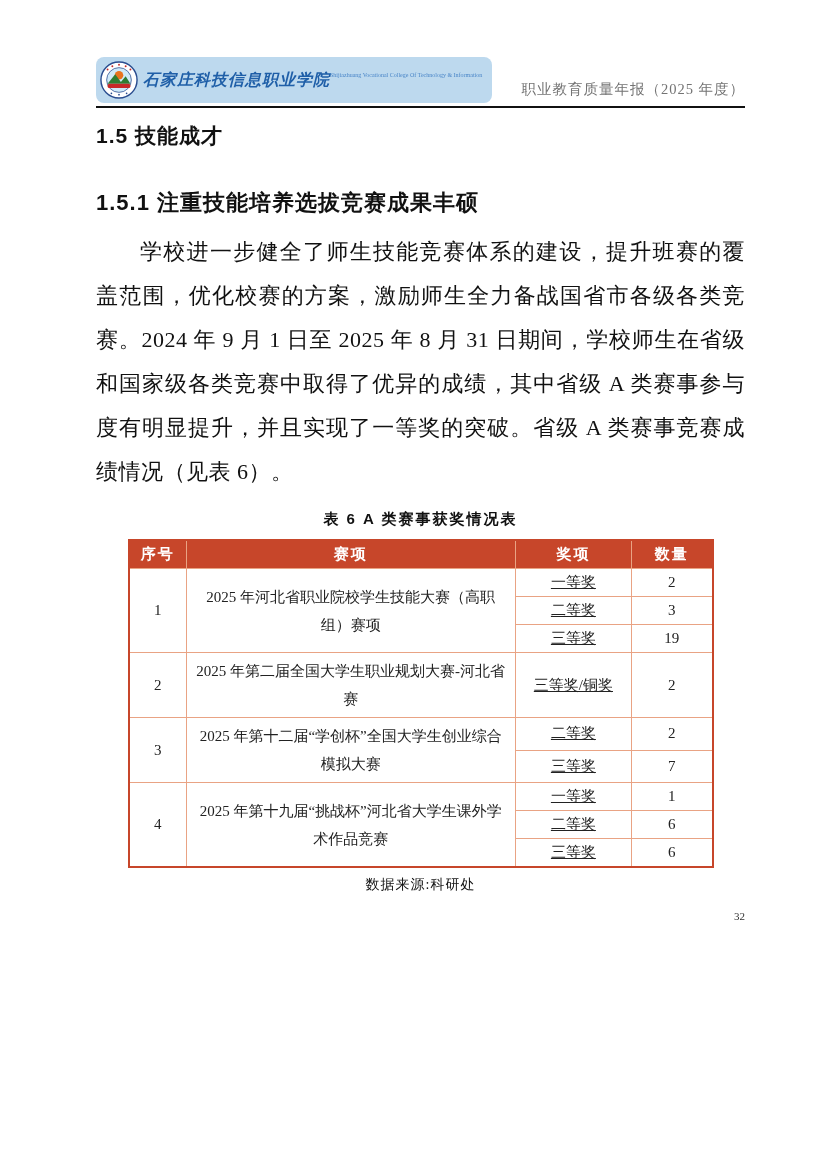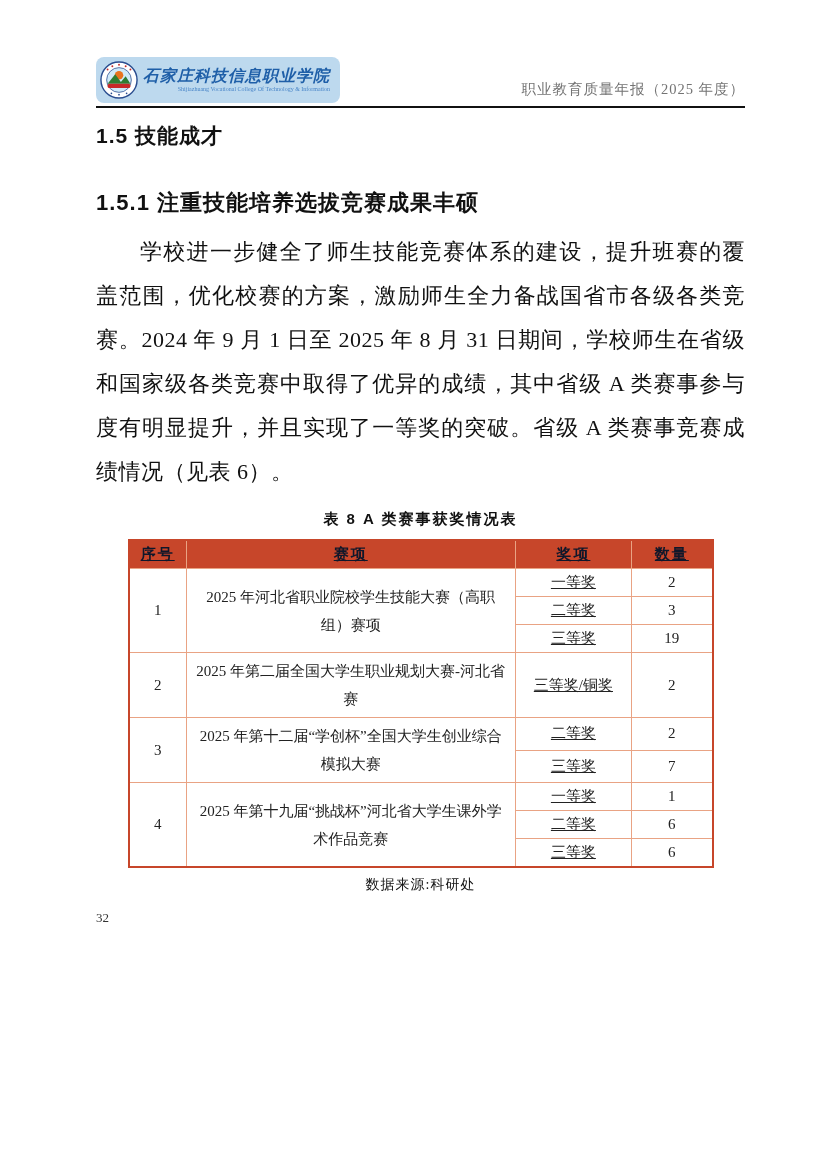--- a/index.html
+++ b/index.html
@@ -17,51 +17,51 @@
     padding:56px 82px 0 96px;position:relative;
     font-family:"Liberation Serif","DejaVu Serif",serif;color:#111;
     overflow:hidden;
   }
   
   .doc-header{display:flex;justify-content:space-between;align-items:flex-end;
     border-bottom:2px solid var(--header-rule);padding-bottom:3px;height:52px;}
   .logo-box{background:var(--logo-bg);border-radius:8px;display:flex;align-items:center;
     gap:5px;padding:3px 10px 3px 4px;height:46px;min-width:222px;}
   .emblem{width:38px;height:38px;flex:0 0 auto;}
-  .logo-texts{display:flex;flex-direction:column;justify-content:center;align-items:flex-end;}
+  .logo-texts{display:flex;flex-direction:row;justify-content:center;}
   .logo-cn{font-size:16px;font-weight:bold;font-style:italic;color:var(--logo-text);
     letter-spacing:1px;line-height:18px;white-space:nowrap;}
   .logo-en{font-size:6px;color:#4a86c8;line-height:8px;white-space:nowrap;}
   .report-title{font-size:14.5px;color:#737373;letter-spacing:1px;padding-bottom:4px;white-space:nowrap;}
   
   .h1{margin-top:14px;font-size:21px;font-weight:bold;letter-spacing:1px;
     font-family:"Liberation Sans","DejaVu Sans",sans-serif;}
   .h2{margin-top:38px;font-size:22px;font-weight:bold;letter-spacing:1px;
     font-family:"Liberation Sans","DejaVu Sans",sans-serif;}
   
   .para{margin-top:12px;font-size:22px;line-height:44px;text-align:justify;
     text-indent:2em;letter-spacing:0.5px;}
   .para + .para{margin-top:0;}
   
   .tbl-caption{margin-top:16px;text-align:center;font-size:15px;font-weight:bold;
     letter-spacing:2px;font-family:"Liberation Sans","DejaVu Sans",sans-serif;}
   table.award-table{margin:10px auto 0;border-collapse:collapse;width:586px;
     border:2px solid var(--table-border-outer);font-size:15px;}
   .award-table th,.award-table td{border:1px solid var(--table-border-inner);
     text-align:center;vertical-align:middle;padding:4px 6px;}
-  .award-table thead th{background:var(--table-header-bg);color:#0f172a;font-weight:bold;
-    height:17px;letter-spacing:2px;border-color:var(--table-border-inner);text-decoration:underline;}
+  .award-table thead th{background:var(--table-header-bg);color:#ffffff;font-weight:bold;
+    height:17px;letter-spacing:2px;border-color:var(--table-border-inner);}
   .award-table td{height:28px;color:#222;}
   .c-no{width:58px;}
   .c-event{width:330px;line-height:28px;padding:6px 14px;}
   .c-award{width:117px;text-decoration:underline;}
   .c-count{width:81px;}
   
   .source-note{margin-top:8px;text-align:center;font-size:14px;letter-spacing:1px;}
-  .page-number{margin-top:16px;text-align:left;font-size:13px;color:#333;}
+  .page-number{margin-top:16px;text-align:right;font-size:11px;color:#333;}
 </style>
 </head>
 <body>
 
 <div class="page">
 
   <div class="doc-header">
     <div class="logo-box">
       <svg class="emblem" viewBox="0 0 40 40">
         <circle cx="20" cy="20" r="19" fill="#ffffff" stroke="#2a4d8f" stroke-width="1.5"></circle>
@@ -88,21 +88,21 @@
       </div>
     </div>
     <div class="report-title">职业教育质量年报（2025 年度）</div>
   </div>
 
   <div class="h1">1.5 技能成才</div>
   <div class="h2">1.5.1 注重技能培养选拔竞赛成果丰硕</div>
 
   <p class="para">学校进一步健全了师生技能竞赛体系的建设，提升班赛的覆盖范围，优化校赛的方案，激励师生全力备战国省市各级各类竞赛。2024 年 9 月 1 日至 2025 年 8 月 31 日期间，学校师生在省级和国家级各类竞赛中取得了优异的成绩，其中省级 A 类赛事参与度有明显提升，并且实现了一等奖的突破。省级 A 类赛事竞赛成绩情况（见表 6）。</p>
 
-  <div class="tbl-caption">表 8  A 类赛事获奖情况表</div>
+  <div class="tbl-caption">表 6  A 类赛事获奖情况表</div>
   <table class="award-table">
     <colgroup>
       <col class="c-no">
         <col class="c-event">
         <col class="c-award">
         <col class="c-count">
     </colgroup>
     <thead>
       <tr>
         <th>序号</th>

